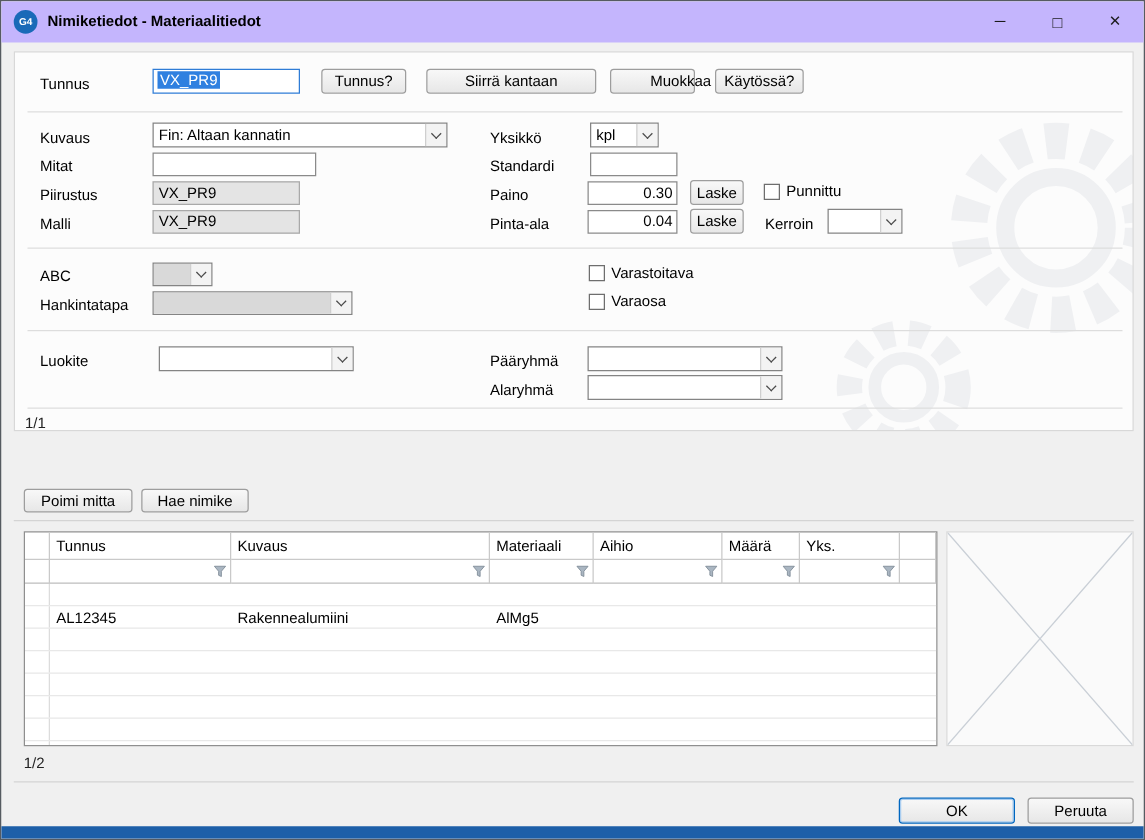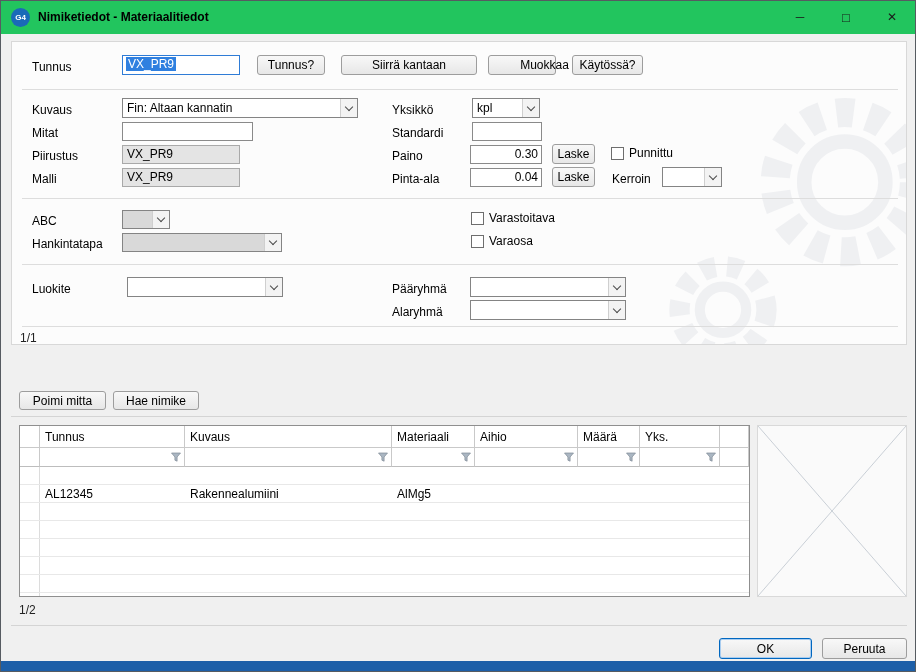--- a/index.html
+++ b/index.html
@@ -3,21 +3,21 @@
 <meta charset="utf-8">
 <style>
   * { box-sizing: border-box; margin: 0; padding: 0; }
   html,body { background:#ffffff; }
   body { font-family: "Liberation Sans", sans-serif; font-size: 12px; color:#000; }
 
   .dialog { position:relative; width:916px; height:672px; border:1px solid #565b61;
             background:#f0f0f0; overflow:hidden; }
 
   
-  .titlebar { position:absolute; left:0; top:0; width:100%; height:33px; background:#22c55e; }
+  .titlebar { position:absolute; left:0; top:0; width:100%; height:33px; background:#c4b5fd; }
   .app-icon { position:absolute; left:10px; top:7px; width:19px; height:19px; border-radius:50%;
               background:#1a6ab8; color:#fff; font-size:8px; font-weight:bold;
               display:flex; align-items:center; justify-content:center; }
   .title-text { position:absolute; left:37px; top:9px; font-weight:bold; font-size:12px; white-space:nowrap; }
   .win-btn { position:absolute; top:0; width:46px; height:32px; display:flex; align-items:center;
              justify-content:center; color:#1a1a1a; font-size:12px; }
 
   
   .panel { position:absolute; left:10px; top:40px; width:896px; height:304px; background:#fcfcfc;
            border:1px solid #d8d8d8; overflow:hidden; }
@@ -114,21 +114,21 @@
     <div class="sep" style="left:10px;top:47px;width:876px;"></div>
 
     <div class="lbl" style="left:20px;top:61px;">Kuvaus</div>
     <div class="combo" style="left:110px;top:56px;width:236px;height:20px;">
       <span class="combo-text">Fin: Altaan kannatin</span>
       <span class="combo-arrow">
           <span class="chev"></span>
         </span>
     </div>
     <div class="lbl" style="left:380px;top:61px;">Yksikkö</div>
-    <div class="combo" style="left:460px;top:56px;width:68px;height:20px;">
+    <div class="combo" style="left:460px;top:56px;width:55px;height:20px;">
       <span class="combo-text">kpl</span>
       <span class="combo-arrow">
           <span class="chev"></span>
         </span>
     </div>
 
     <div class="lbl" style="left:20px;top:84px;">Mitat</div>
     <div class="input" style="left:110px;top:80px;width:131px;height:19px;"></div>
     <div class="lbl" style="left:380px;top:84px;">Standardi</div>
     <div class="input" style="left:460px;top:80px;width:70px;height:19px;"></div>

